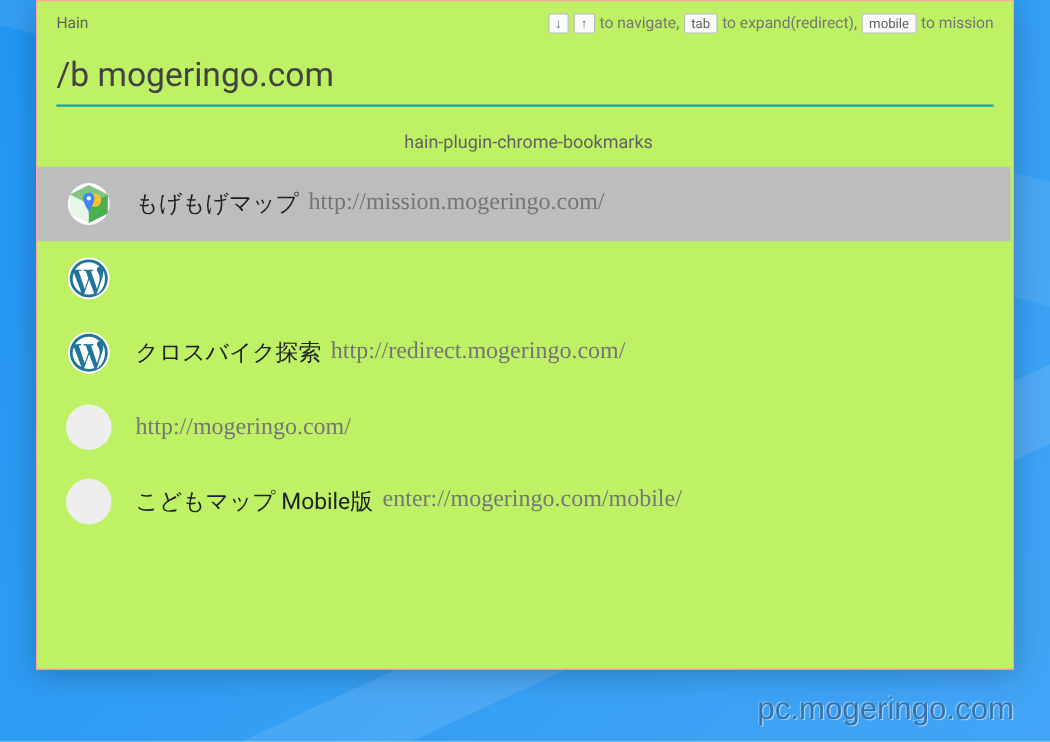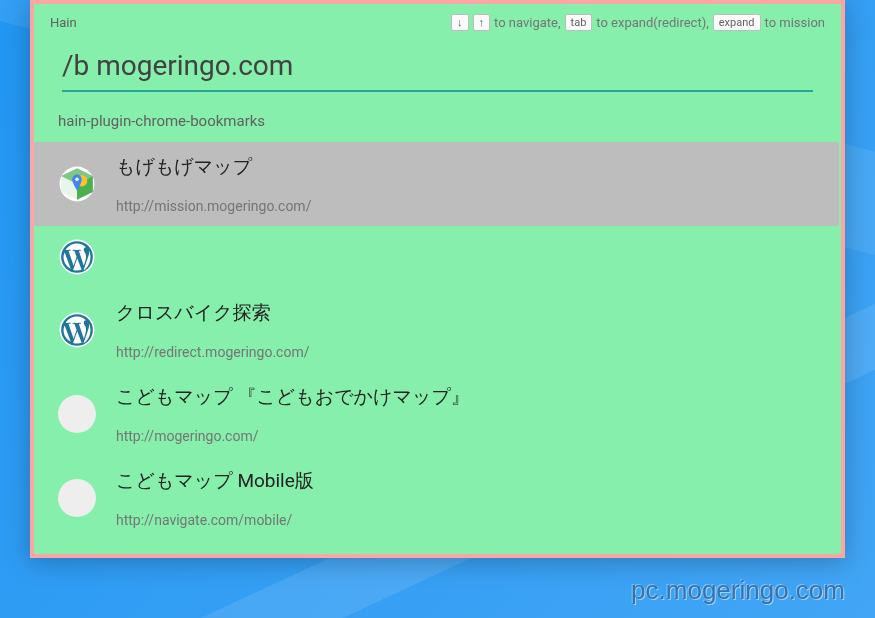--- a/index.html
+++ b/index.html
@@ -28,25 +28,25 @@
     transform: rotate(15deg);
     top: 100px;
     left: -200px;
   }
   .launcher {
     position: absolute;
     top: 0;
     left: 30px;
     right: 30px;
     bottom: 60px;
-    background: #86efac;
+    background: #bef264;
     box-shadow: 0 4px 24px rgba(0,0,0,0.25);
     display: flex;
     flex-direction: column;
-    border: 4px solid #fca5a5;
+    border: 1px solid #fca5a5;
   }
   .header {
     display: flex;
     align-items: center;
     justify-content: space-between;
     padding: 10px 16px;
   }
   .app-title {
     color: #616161;
     font-size: 13px;
@@ -61,21 +61,21 @@
   .key {
     display: inline-block;
     border: 1px solid #bdbdbd;
     border-radius: 2px;
     padding: 1px 5px;
     font-size: 11px;
     color: #616161;
     background: #fafafa;
   }
   .search-wrap {
-    padding: 0 28px;
+    padding: 0 16px;
   }
   .search-input {
     width: 100%;
     border: none;
     outline: none;
     font-size: 28px;
     color: #424242;
     padding: 8px 0 10px 0;
     font-family: inherit;
     background: transparent;
@@ -97,20 +97,21 @@
     overflow-y: auto;
     padding-right: 2px;
   }
   .results::-webkit-scrollbar { width: 8px; }
   .results::-webkit-scrollbar-thumb { background: #c7c7c7; border-radius: 4px; }
   .results::-webkit-scrollbar-track { background: transparent; }
   .section-header {
     padding: 10px 16px 12px 24px;
     color: #616161;
     font-size: 15px;
+    text-align: center;
   }
   .result-item {
     display: flex;
     align-items: center;
     padding: 12px 16px 12px 24px;
     gap: 20px;
     cursor: pointer;
   }
   .result-item.selected {
     background: #BDBDBD;
@@ -118,33 +119,34 @@
   .result-icon {
     width: 38px;
     height: 38px;
     flex-shrink: 0;
     display: flex;
     align-items: center;
     justify-content: center;
   }
   .result-text {
     display: flex;
-    flex-direction: column;
-    gap: 18px;
+    flex-direction: row;
+    gap: 8px;
     min-width: 0;
   }
   .result-title {
     font-size: 19px;
     color: #212121;
     white-space: nowrap;
   }
   .result-url {
-    font-size: 14px;
+    font-size: 20px;
     color: #757575;
     white-space: nowrap;
+    font-family: Liberation Serif, serif;
   }
   .icon-placeholder {
     width: 38px;
     height: 38px;
     border-radius: 50%;
     background: #eeeeee;
   }
   .watermark {
     position: absolute;
     bottom: 12px;
@@ -165,21 +167,21 @@
 <div class="launcher">
 
   <div class="header">
     <div class="app-title">Hain</div>
     <div class="hints">
       <span class="key">↓</span>
       <span class="key">↑</span>
       <span>to navigate,</span>
       <span class="key">tab</span>
       <span>to expand(redirect),</span>
-      <span class="key">expand</span>
+      <span class="key">mobile</span>
       <span>to mission</span>
     </div>
   </div>
 
   <div class="search-wrap">
     <input class="search-input" type="text" value="/b mogeringo.com" style="">
     <div class="underline"></div>
   </div>
 
   <div class="results-wrap">
@@ -223,31 +225,30 @@
           <div class="result-text">
             <div class="result-title">クロスバイク探索</div>
             <div class="result-url">http://redirect.mogeringo.com/</div>
           </div>
         </div>
         <div class="result-item">
           <div class="result-icon">
             <div class="icon-placeholder"></div>
           </div>
           <div class="result-text">
-            <div class="result-title">こどもマップ 『こどもおでかけマップ』</div>
             <div class="result-url">http://mogeringo.com/</div>
           </div>
         </div>
         <div class="result-item">
           <div class="result-icon">
             <div class="icon-placeholder"></div>
           </div>
           <div class="result-text">
             <div class="result-title">こどもマップ Mobile版</div>
-            <div class="result-url">http://navigate.com/mobile/</div>
+            <div class="result-url">enter://mogeringo.com/mobile/</div>
           </div>
         </div>
       </div>
   </div>
 
 </div>
 
 <div class="watermark">pc.mogeringo.com</div>
 
 </body></html>

